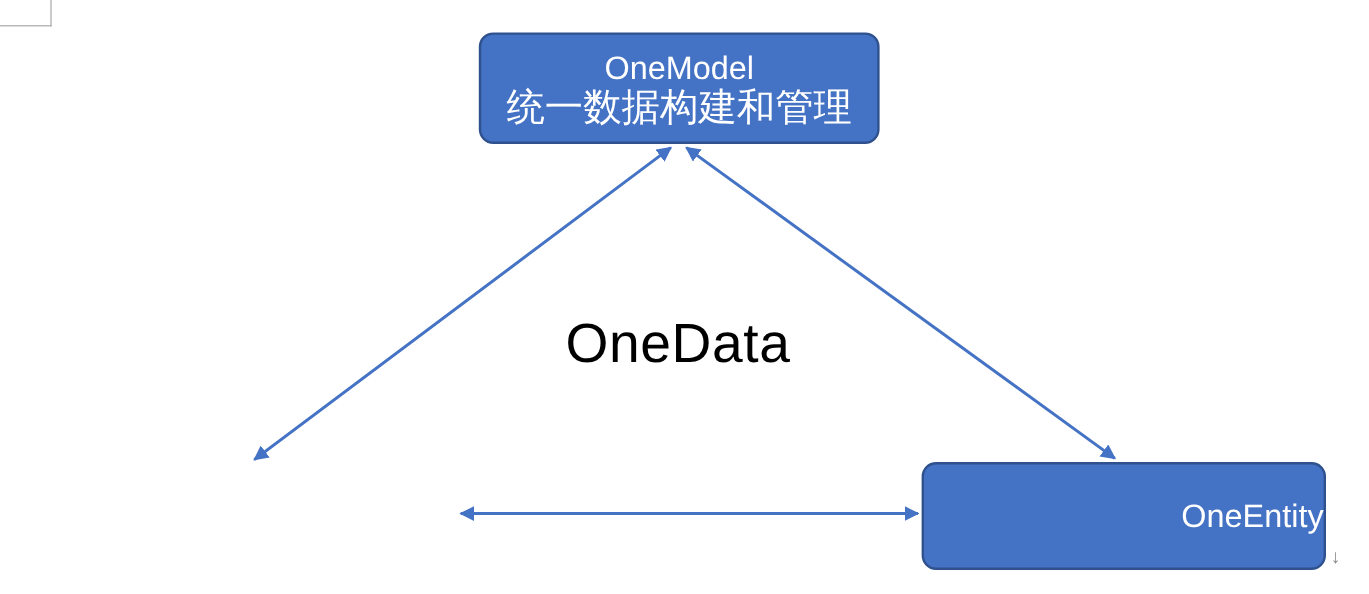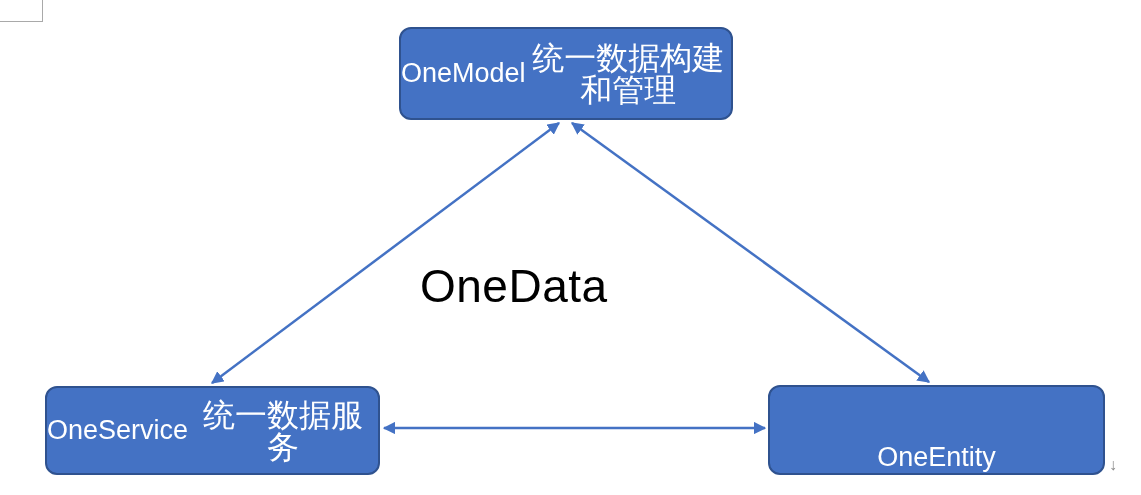--- a/index.html
+++ b/index.html
@@ -41,20 +41,21 @@
     fill: var(--arrow-color, #4472C4);
   }
   .node {
     position: absolute;
     box-sizing: border-box;
     background: var(--node-fill, #4472C4);
     border: 2px solid var(--node-border, #2F528F);
     border-radius: 12px;
     color: var(--node-text, #ffffff);
     display: flex;
+    flex-direction: column;
     align-items: center;
     justify-content: center;
     text-align: center;
   }
   .node-title {
     font-size: 27px;
     line-height: 31px;
   }
   .node-subtitle {
     font-size: 32px;
@@ -63,20 +64,21 @@
   .node-top   { left: 399px; top: 27px;  width: 334px; height: 93px; }
   .node-left  { left: 45px;  top: 386px; width: 335px; height: 89px; }
   .node-right { left: 768px; top: 385px; width: 337px; height: 90px; align-items: flex-end; }
   .center-label {
     position: absolute;
     left: 420px;
     top: 257px;
     width: 290px;
     height: 58px;
     line-height: 58px;
+    text-align: center;
     font-size: 46px;
     color: var(--center-text, #000000);
     letter-spacing: 0.5px;
   }
   .scroll-indicator {
     position: absolute;
     left: 1109px;
     top: 455px;
     font-size: 16px;
     line-height: 20px;
@@ -102,24 +104,20 @@
     <line x1="559" y1="123" x2="212" y2="383" marker-start="url(#arrowStart)" marker-end="url(#arrowEnd)"></line>
     <line x1="572" y1="123" x2="929" y2="382" marker-start="url(#arrowStart)" marker-end="url(#arrowEnd)"></line>
     <line x1="384" y1="428" x2="765" y2="428" marker-start="url(#arrowStart)" marker-end="url(#arrowEnd)"></line>
   </svg>
 
   <div class="node node-top">
     <div class="node-title">OneModel</div>
     <div class="node-subtitle">统一数据构建和管理</div>
   </div>
 
-  <div class="node node-left">
-    <div class="node-title">OneService</div>
-    <div class="node-subtitle">统一数据服务</div>
-  </div>
 
   <div class="node node-right">
     <div class="node-title">OneEntity</div>
   </div>
 
   <div class="center-label">OneData</div>
 
   <div class="scroll-indicator">↓</div>
 
 </div>

